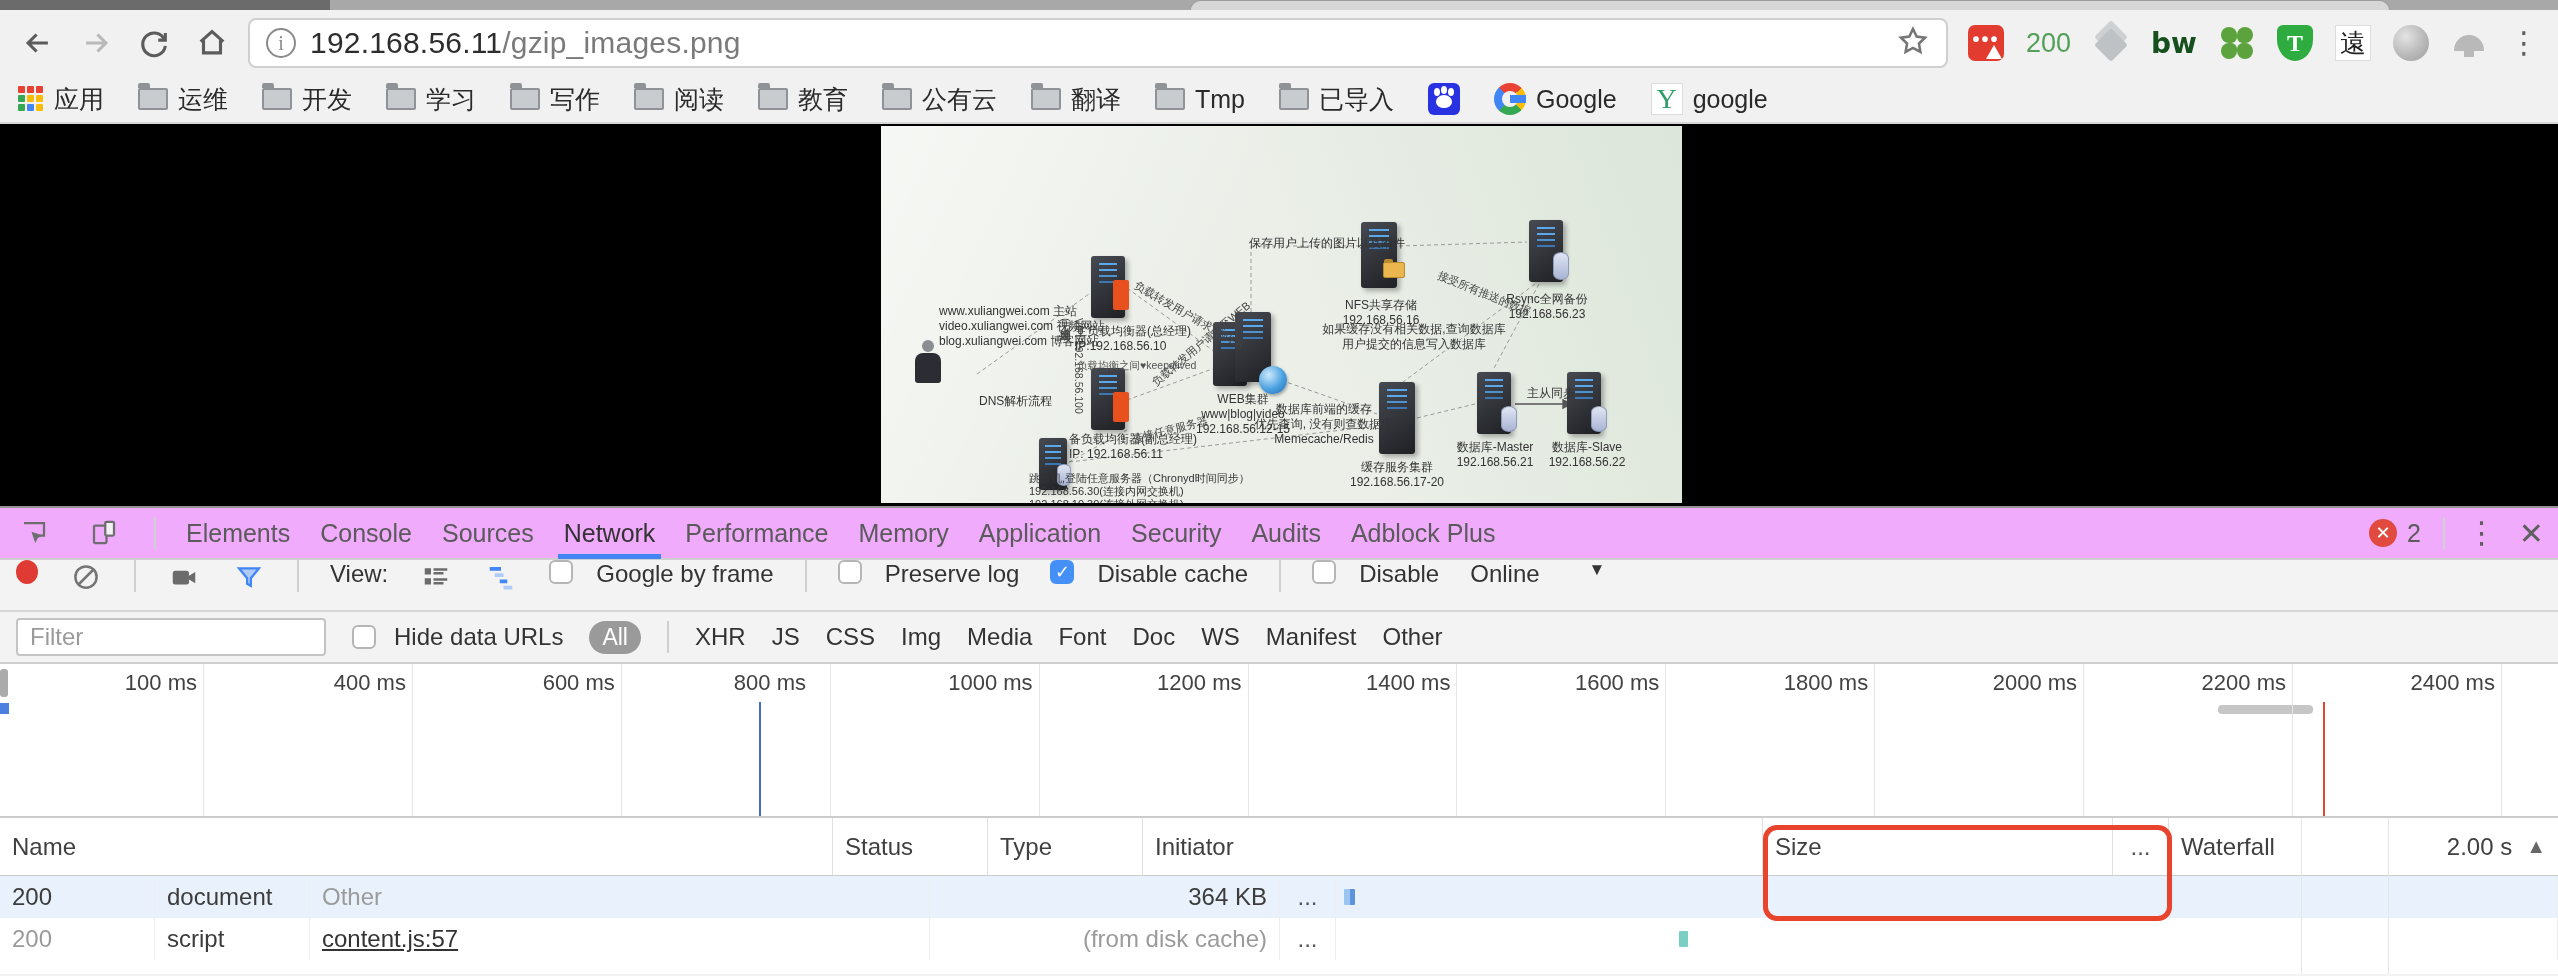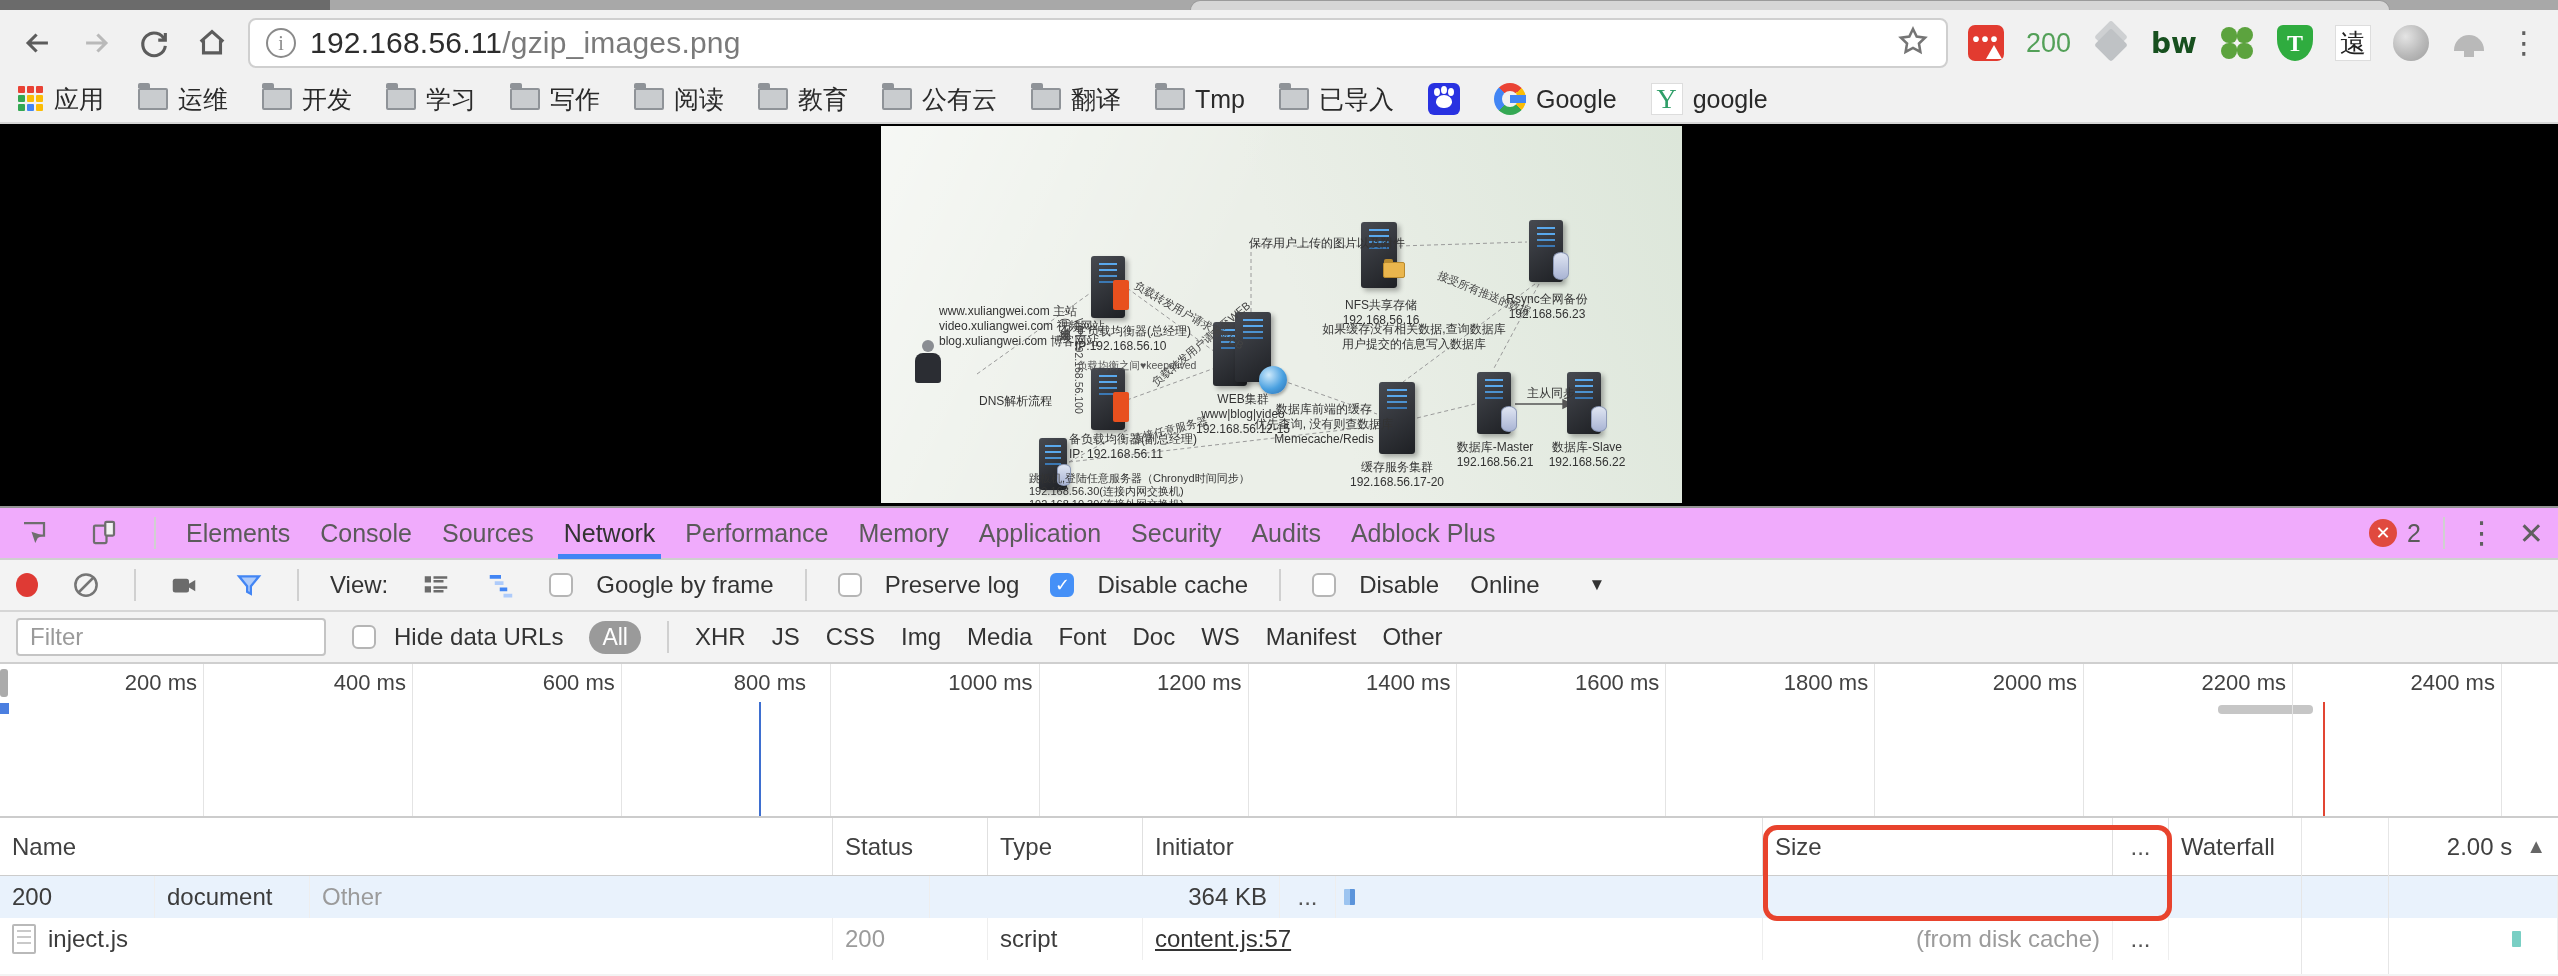--- a/index.html
+++ b/index.html
@@ -93,21 +93,21 @@
   .vsep { width:2px; height:32px; background:#d0d0d0; flex:0 0 auto; }
   .dt-tab { font-size:25px; color:#5a5a5a; position:relative; height:52px; display:flex; align-items:center; flex:0 0 auto; }
   .dt-tab.active { color:#333; }
   .dt-tab.active::after { content:""; position:absolute; left:-6px; right:-6px; bottom:0; height:5px; background:#4285f4; }
   .dt-right { margin-left:auto; display:flex; align-items:center; gap:22px; }
   .errbadge { display:flex; align-items:center; gap:10px; }
   .errcircle { width:28px; height:28px; border-radius:50%; background:#e04a3f; color:#fff; font-size:18px; display:flex; align-items:center; justify-content:center; font-weight:bold;}
   .errcount { font-size:25px; color:#5a5a5a; }
   .closex { font-size:30px; color:#5f5f5f; }
 
-  .net-toolbar { height:52px; border-bottom:2px solid #d6d6d6; display:flex; align-items:center; padding:0 16px; gap:31px; font-size:24px; color:#333; }
+  .net-toolbar { height:52px; border-bottom:2px solid #d6d6d6; display:flex; padding:0 16px; gap:31px; font-size:24px; color:#333; }
   .rec-dot { width:22px; height:24px; border-radius:50%; background:#df3a34; flex:0 0 auto;}
   .toolico { width:34px; height:34px; color:#757575; flex:0 0 auto; display:flex; align-items:center; justify-content:center;}
   .toolico svg { width:30px; height:30px; }
   .cb { width:24px; height:24px; border:2px solid #b5b5b5; background:#fff; border-radius:6px; flex:0 0 auto; display:flex; align-items:center; justify-content:center;}
   .cb.on { background:#4590f7; border-color:#4590f7; color:#fff; font-size:18px; font-weight:bold;}
   .cblabel { margin-left:-8px; }
   .dd-arrow { font-size:17px; color:#333; margin-left:18px;}
 
   .filter-toolbar { height:52px; border-bottom:2px solid #cfcfcf; display:flex; align-items:center; padding:0 16px; gap:26px; font-size:24px; color:#333; }
   .filter-input { width:310px; height:38px; border:2px solid #c4c4c4; border-radius:4px; background:#fff; font-size:24px; padding:0 12px; color:#333; font-family:inherit;}
@@ -493,21 +493,21 @@
       <span class="tfilter">Media</span>
       <span class="tfilter">Font</span>
       <span class="tfilter">Doc</span>
       <span class="tfilter">WS</span>
       <span class="tfilter">Manifest</span>
       <span class="tfilter">Other</span>
     </div>
 
     <div class="ruler" id="ruler">
       <span class="ruler-thumb"></span>
-    <span class="tick-label" style="left: 45px;">200 ms</span>
+    <span class="tick-label" style="left: 45px;">100 ms</span>
         <span class="gridline" style="left: 203px;"></span>
         <span class="tick-label" style="left: 253.9px;">400 ms</span>
         <span class="gridline" style="left: 411.9px;"></span>
         <span class="tick-label" style="left: 462.8px;">600 ms</span>
         <span class="gridline" style="left: 620.8px;"></span>
         <span class="tick-label" style="left: 654px;">800 ms</span>
         <span class="gridline" style="left: 829.7px;"></span>
         <span class="tick-label" style="left: 880.6px;">1000 ms</span>
         <span class="gridline" style="left: 1038.6px;"></span>
         <span class="tick-label" style="left: 1089.5px;">1200 ms</span>
@@ -568,24 +568,20 @@
         <span class="cell c-type">document</span>
         <span class="cell c-init grey">Other</span>
         <span class="cell c-size">364 KB</span>
         <span class="cell c-dots">...</span>
         <span class="cell c-wf">
           <span class="wf-bar" style="left:8px; width:11px; background:linear-gradient(90deg,#9cc4f0 50%,#5b94db 50%);"></span>
         </span>
       </div>
 
       <div class="nrow">
-        <span class="cell c-name">
-            <span class="docico"></span>
-            <span>inject.js</span>
-          </span>
         <span class="cell c-status grey">200</span>
         <span class="cell c-type">script</span>
         <span class="cell c-init">
             <span class="link">content.js:57</span>
           </span>
         <span class="cell c-size grey">(from disk cache)</span>
         <span class="cell c-dots">...</span>
         <span class="cell c-wf">
           <span class="wf-bar" style="left:343px; width:9px; background:#79cfc4;"></span>
         </span>

